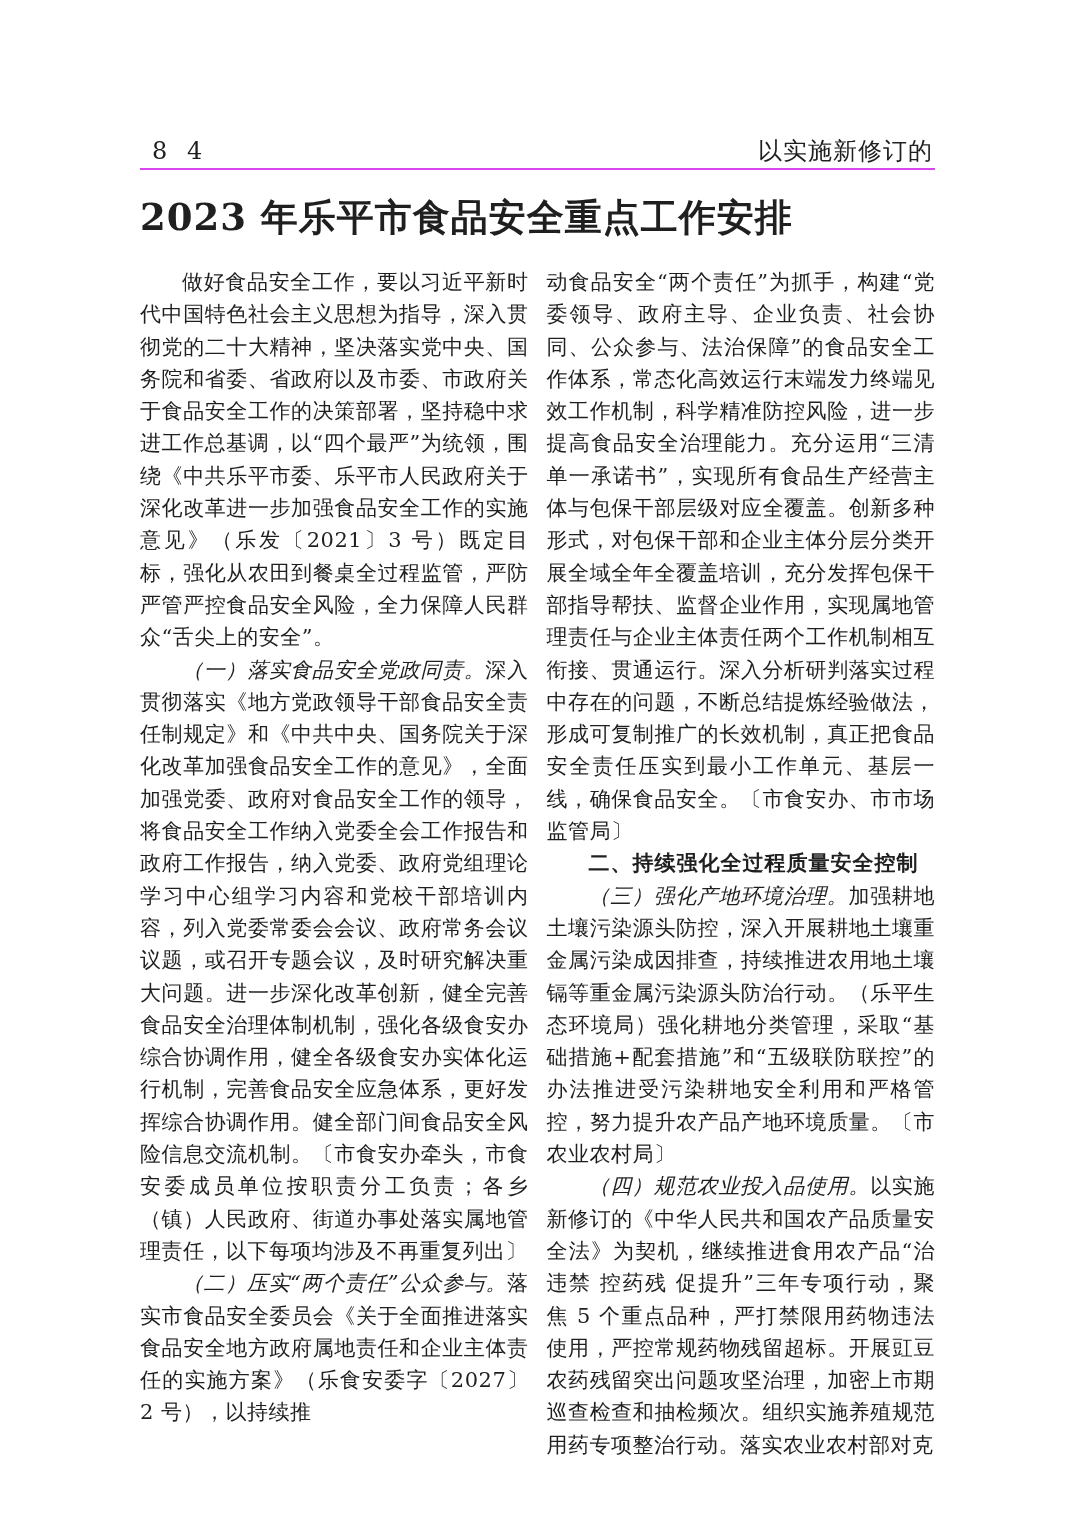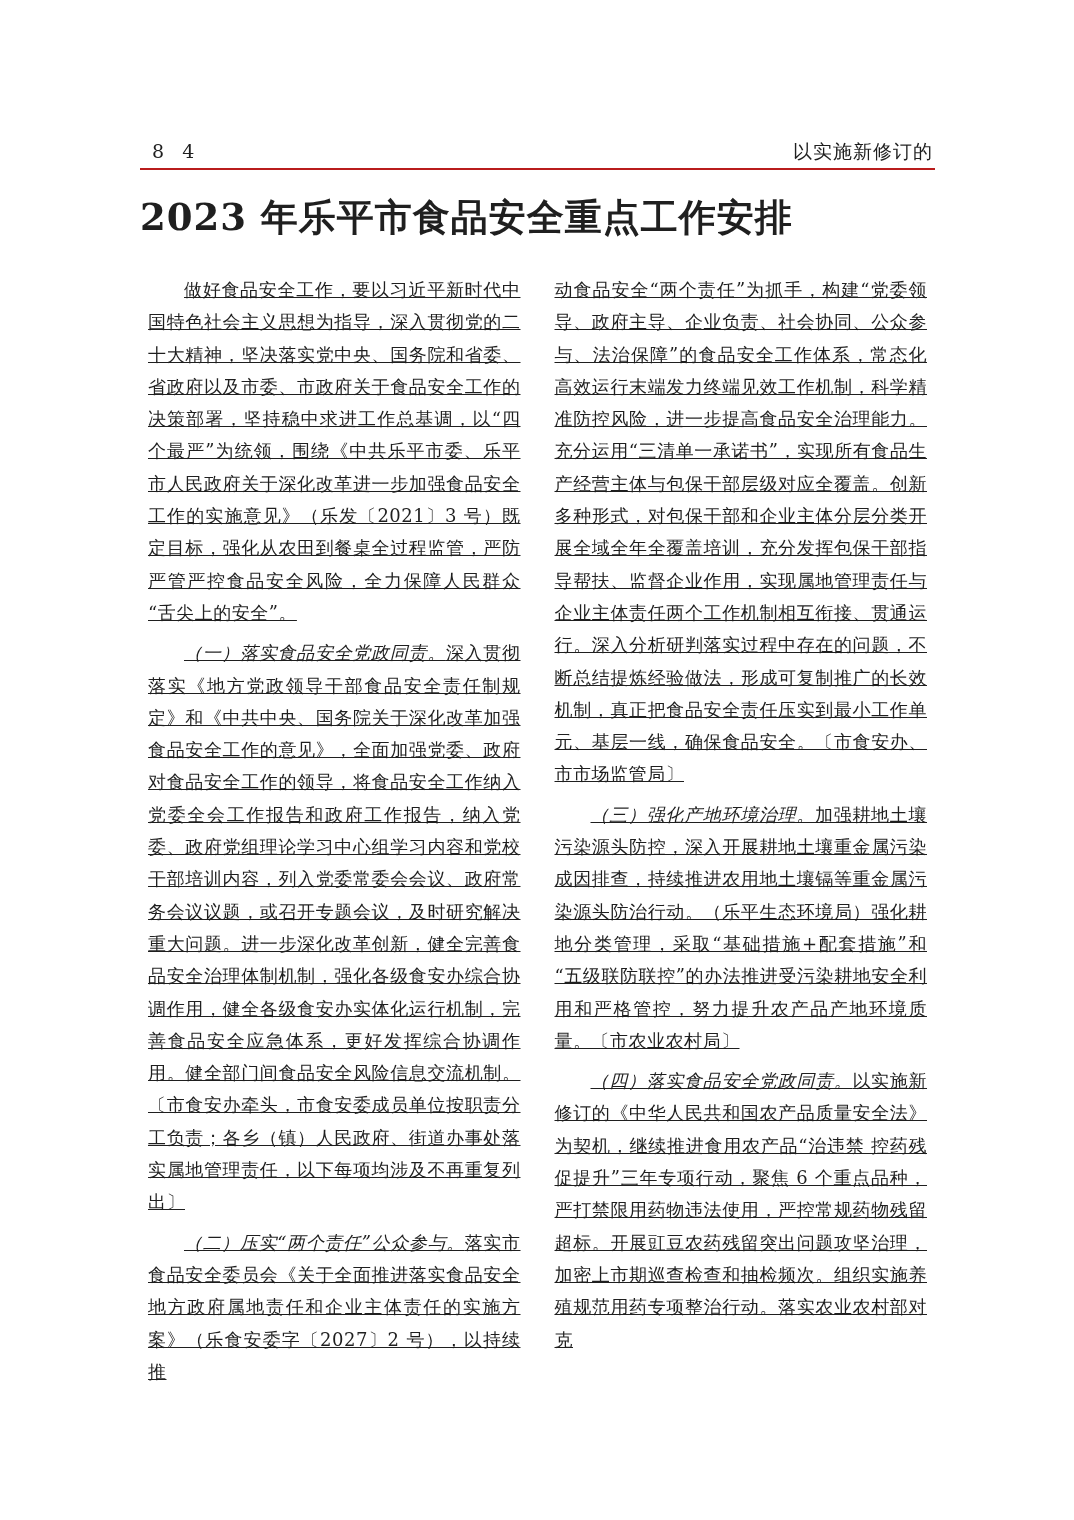--- a/index.html
+++ b/index.html
@@ -23,22 +23,22 @@
     left: 140px;
     right: 139px;
     top: 0;
   }
   .page-header {
     display: flex;
     justify-content: space-between;
     align-items: flex-end;
     margin-top: 140px;
     padding: 0 2px 6px 12px;
-    border-bottom: 2px solid #b91c1c;
-    font-size: 19px;
+    border-bottom: 2px solid #d946ef;
+    font-size: 24px;
     line-height: 22px;
   }
   .page-header .page-number {
     letter-spacing: 6px;
   }
   .page-header .doc-label {
     letter-spacing: 1px;
   }
   .doc-title {
     margin: 24px 0 0 0;
@@ -52,27 +52,26 @@
   .columns {
     display: flex;
     gap: 18px;
     margin-top: 26px;
   }
   .column {
     flex: 1 1 0;
     min-width: 0;
   }
   .para {
-    margin: 8px;
-    font-size: 18px;
+    margin: 0;
+    font-size: 21px;
     line-height: 32.3px;
     text-align: justify;
     text-justify: inter-ideograph;
     letter-spacing: 0.5px;
-    text-decoration: underline;
   }
   .para.indent {
     text-indent: 2em;
   }
   .para.heading {
     font-weight: bold;
     font-family: "Liberation Sans", "DejaVu Sans", sans-serif;
     letter-spacing: 1px;
   }
   .seg-kai {
@@ -96,19 +95,20 @@
     <h1 class="doc-title">2023 年乐平市食品安全重点工作安排</h1>
 
     <div class="columns">
       <div class="column" id="left-column">
           <p class="para indent"><span class="seg-song">做好食品安全工作，要以习近平新时代中国特色社会主义思想为指导，深入贯彻党的二十大精神，坚决落实党中央、国务院和省委、省政府以及市委、市政府关于食品安全工作的决策部署，坚持稳中求进工作总基调，以“四个最严”为统领，围绕《中共乐平市委、乐平市人民政府关于深化改革进一步加强食品安全工作的实施意见》（乐发〔2021〕3 号）既定目标，强化从农田到餐桌全过程监管，严防严管严控食品安全风险，全力保障人民群众“舌尖上的安全”。</span></p>
           <p class="para indent"><span class="seg-kai">（一）落实食品安全党政同责。</span><span class="seg-song">深入贯彻落实《地方党政领导干部食品安全责任制规定》和《中共中央、国务院关于深化改革加强食品安全工作的意见》，全面加强党委、政府对食品安全工作的领导，将食品安全工作纳入党委全会工作报告和政府工作报告，纳入党委、政府党组理论学习中心组学习内容和党校干部培训内容，列入党委常委会会议、政府常务会议议题，或召开专题会议，及时研究解决重大问题。进一步深化改革创新，健全完善食品安全治理体制机制，强化各级食安办综合协调作用，健全各级食安办实体化运行机制，完善食品安全应急体系，更好发挥综合协调作用。健全部门间食品安全风险信息交流机制。〔市食安办牵头，市食安委成员单位按职责分工负责；各乡（镇）人民政府、街道办事处落实属地管理责任，以下每项均涉及不再重复列出〕</span></p>
           <p class="para indent"><span class="seg-kai">（二）压实“两个责任”公众参与。</span><span class="seg-song">落实市食品安全委员会《关于全面推进落实食品安全地方政府属地责任和企业主体责任的实施方案》（乐食安委字〔2027〕2 号），以持续推</span></p>
         </div>
       <div class="column" id="right-column">
           <p class="para"><span class="seg-song">动食品安全“两个责任”为抓手，构建“党委领导、政府主导、企业负责、社会协同、公众参与、法治保障”的食品安全工作体系，常态化高效运行末端发力终端见效工作机制，科学精准防控风险，进一步提高食品安全治理能力。充分运用“三清单一承诺书”，实现所有食品生产经营主体与包保干部层级对应全覆盖。创新多种形式，对包保干部和企业主体分层分类开展全域全年全覆盖培训，充分发挥包保干部指导帮扶、监督企业作用，实现属地管理责任与企业主体责任两个工作机制相互衔接、贯通运行。深入分析研判落实过程中存在的问题，不断总结提炼经验做法，形成可复制推广的长效机制，真正把食品安全责任压实到最小工作单元、基层一线，确保食品安全。〔市食安办、市市场监管局〕</span></p>
+          <p class="para heading indent"><span class="seg-song">二、持续强化全过程质量安全控制</span></p>
           <p class="para indent"><span class="seg-kai">（三）强化产地环境治理。</span><span class="seg-song">加强耕地土壤污染源头防控，深入开展耕地土壤重金属污染成因排查，持续推进农用地土壤镉等重金属污染源头防治行动。（乐平生态环境局）强化耕地分类管理，采取“基础措施+配套措施”和“五级联防联控”的办法推进受污染耕地安全利用和严格管控，努力提升农产品产地环境质量。〔市农业农村局〕</span></p>
-          <p class="para indent"><span class="seg-kai">（四）落实食品安全党政同责。</span><span class="seg-song">以实施新修订的《中华人民共和国农产品质量安全法》为契机，继续推进食用农产品“治违禁 控药残 促提升”三年专项行动，聚焦 6 个重点品种，严打禁限用药物违法使用，严控常规药物残留超标。开展豇豆农药残留突出问题攻坚治理，加密上市期巡查检查和抽检频次。组织实施养殖规范用药专项整治行动。落实农业农村部对克</span></p>
+          <p class="para indent"><span class="seg-kai">（四）规范农业投入品使用。</span><span class="seg-song">以实施新修订的《中华人民共和国农产品质量安全法》为契机，继续推进食用农产品“治违禁 控药残 促提升”三年专项行动，聚焦 5 个重点品种，严打禁限用药物违法使用，严控常规药物残留超标。开展豇豆农药残留突出问题攻坚治理，加密上市期巡查检查和抽检频次。组织实施养殖规范用药专项整治行动。落实农业农村部对克</span></p>
         </div>
     </div>
 
   </div>
 </div>
 
 </body></html>

